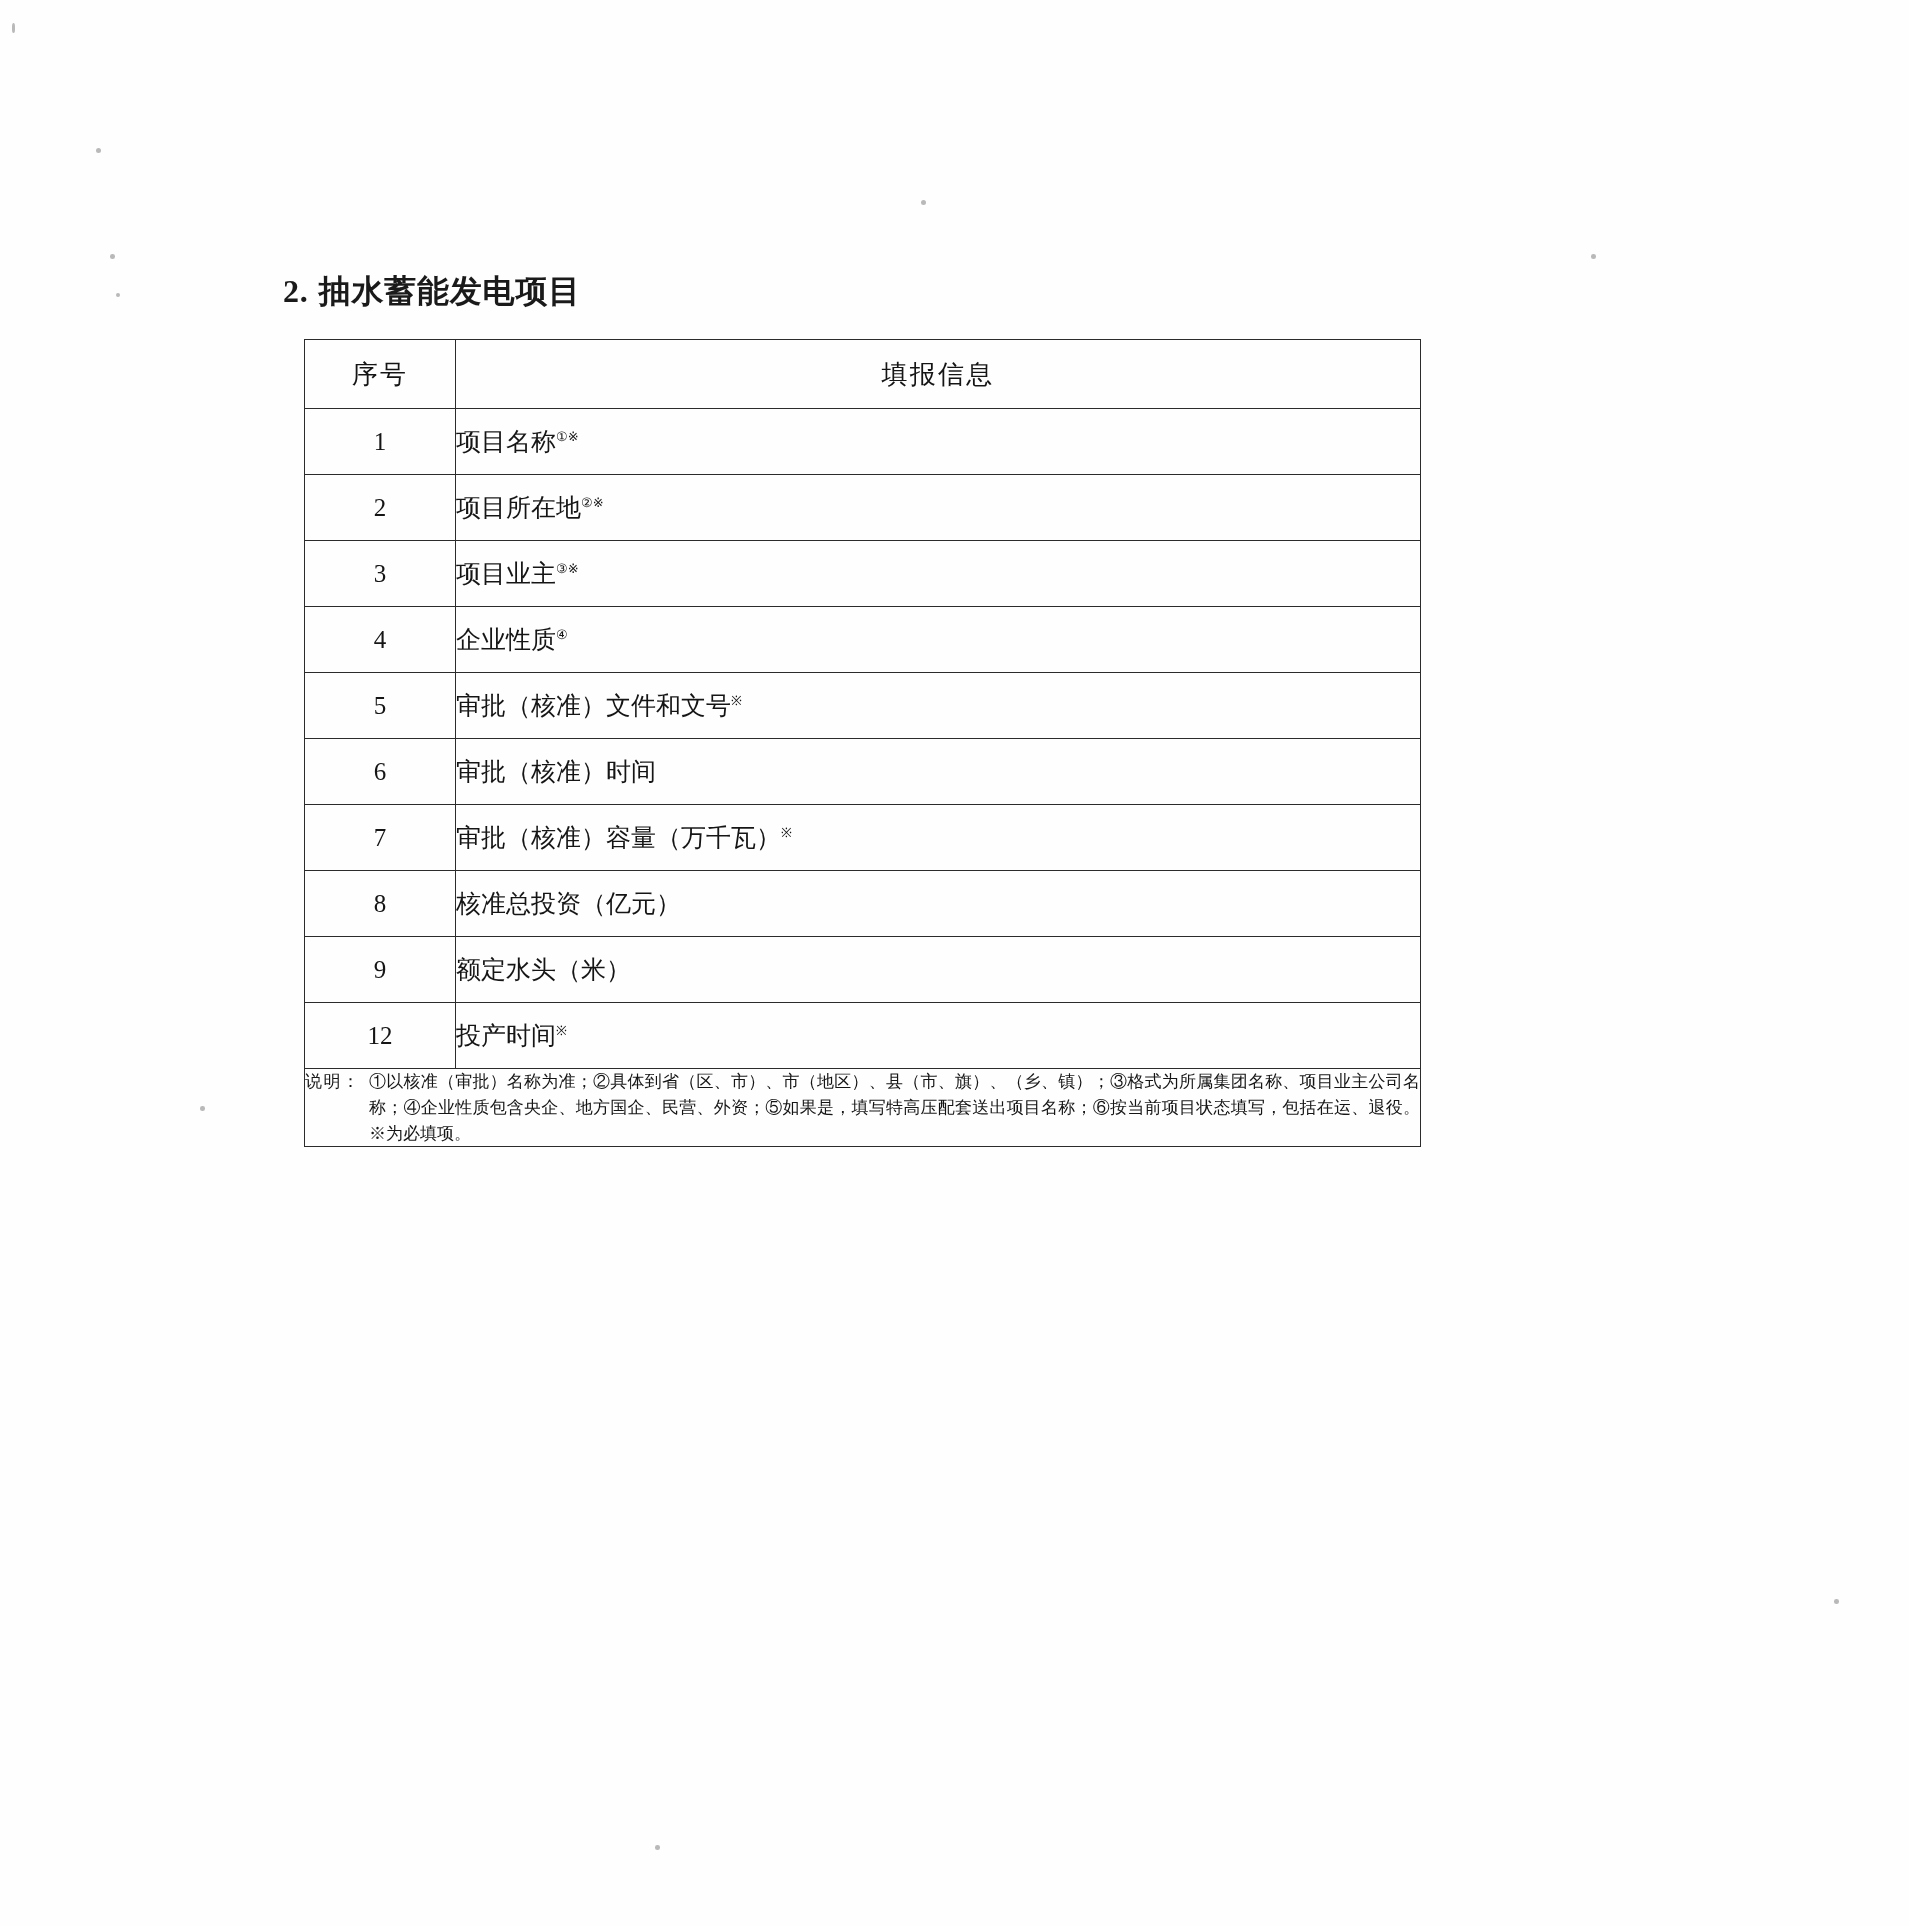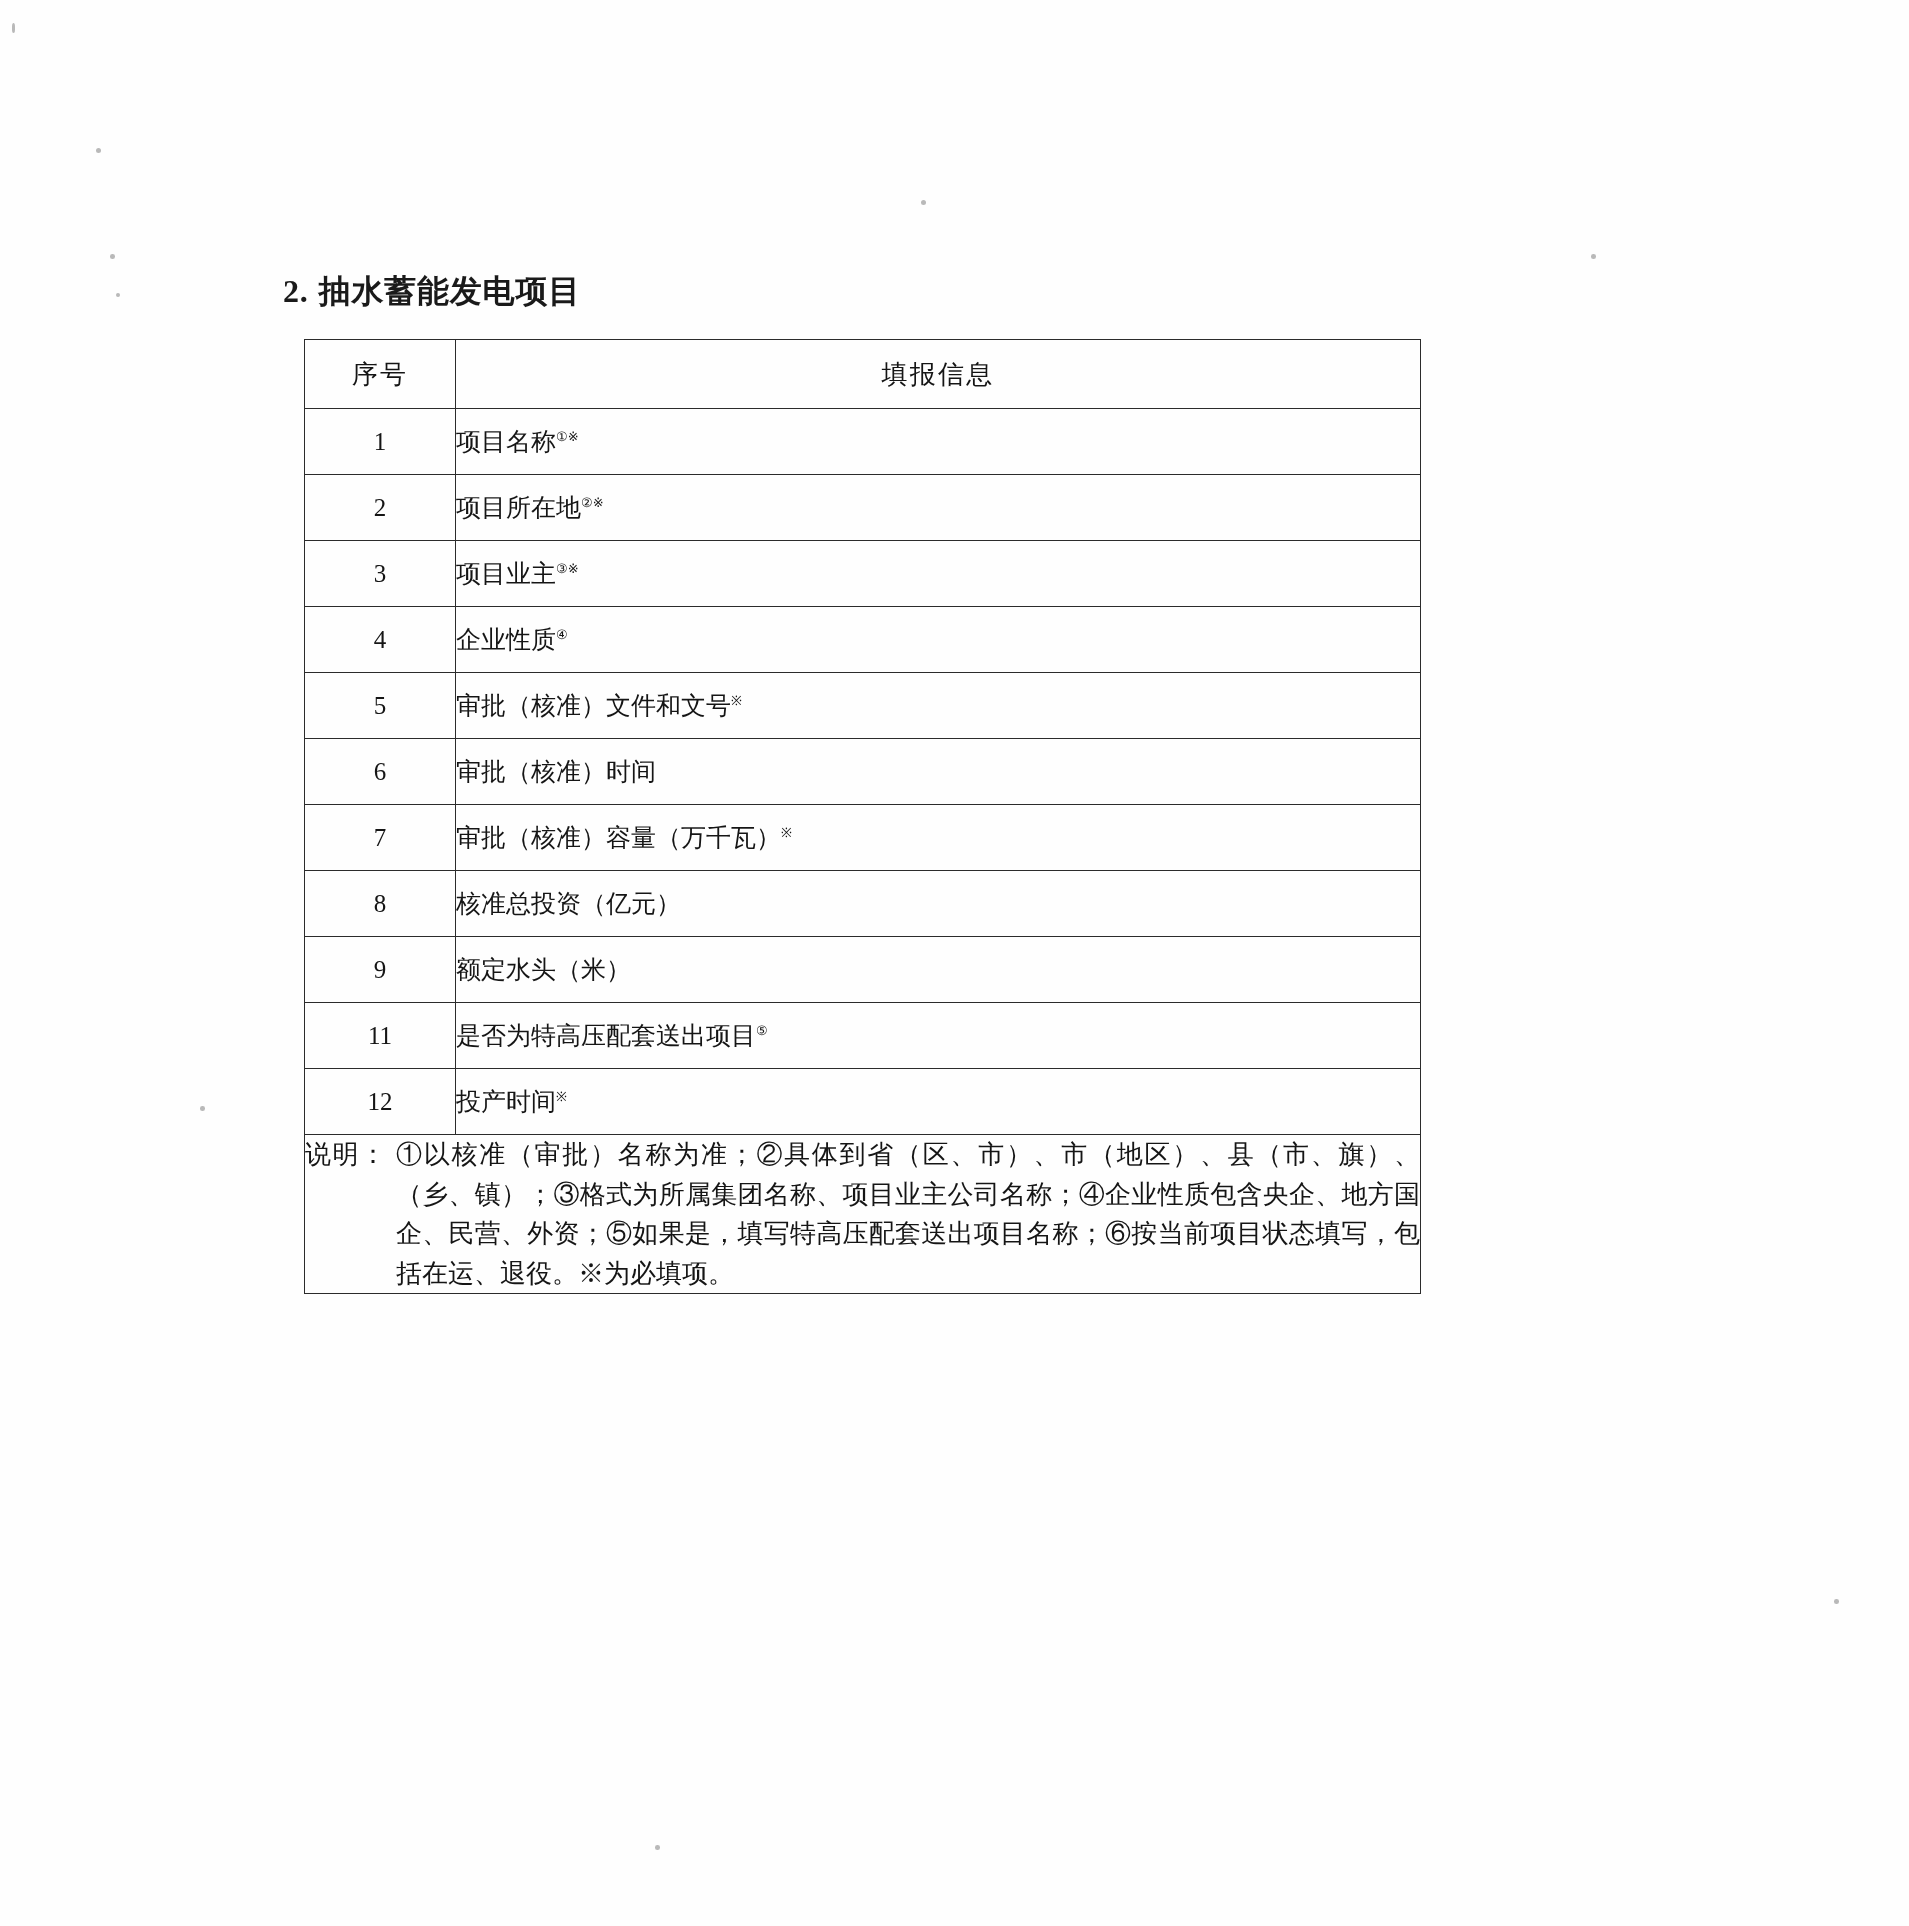--- a/index.html
+++ b/index.html
@@ -73,21 +73,21 @@
   .hdr .col-info {
     padding-left: 0;
   }
   sup.mark {
     font-size: 13px;
     vertical-align: super;
     letter-spacing: 0;
   }
   .note-cell {
     padding: 10px 15.4px 13px 15.4px;
-    font-size: 26px;
+    font-size: 17px;
     line-height: 1.52;
     text-align: justify;
   }
   .note-wrap {
     display: flex;
     align-items: flex-start;
   }
   .note-label {
     flex: 0 0 auto;
     white-space: nowrap;
@@ -155,24 +155,20 @@
       </tr>
       <tr>
         <td class="col-no">8</td>
         <td class="col-info"><span>核准总投资（亿元）</span><sup class="mark"></sup></td>
       </tr>
       <tr>
         <td class="col-no">9</td>
         <td class="col-info"><span>额定水头（米）</span><sup class="mark"></sup></td>
       </tr>
       <tr>
-        <td class="col-no">11</td>
-        <td class="col-info"><span>是否为特高压配套送出项目</span><sup class="mark">⑤</sup></td>
-      </tr>
-      <tr>
         <td class="col-no">12</td>
         <td class="col-info"><span>投产时间</span><sup class="mark">※</sup></td>
       </tr>
 
       <tr>
         <td class="note-cell" colspan="2">
           <div class="note-wrap">
             <span class="note-label">说明：</span>
             <span class="note-body">①以核准（审批）名称为准；②具体到省（区、市）、市（地区）、县（市、旗）、（乡、镇）；③格式为所属集团名称、项目业主公司名称；④企业性质包含央企、地方国企、民营、外资；⑤如果是，填写特高压配套送出项目名称；⑥按当前项目状态填写，包括在运、退役。※为必填项。</span>
           </div>

